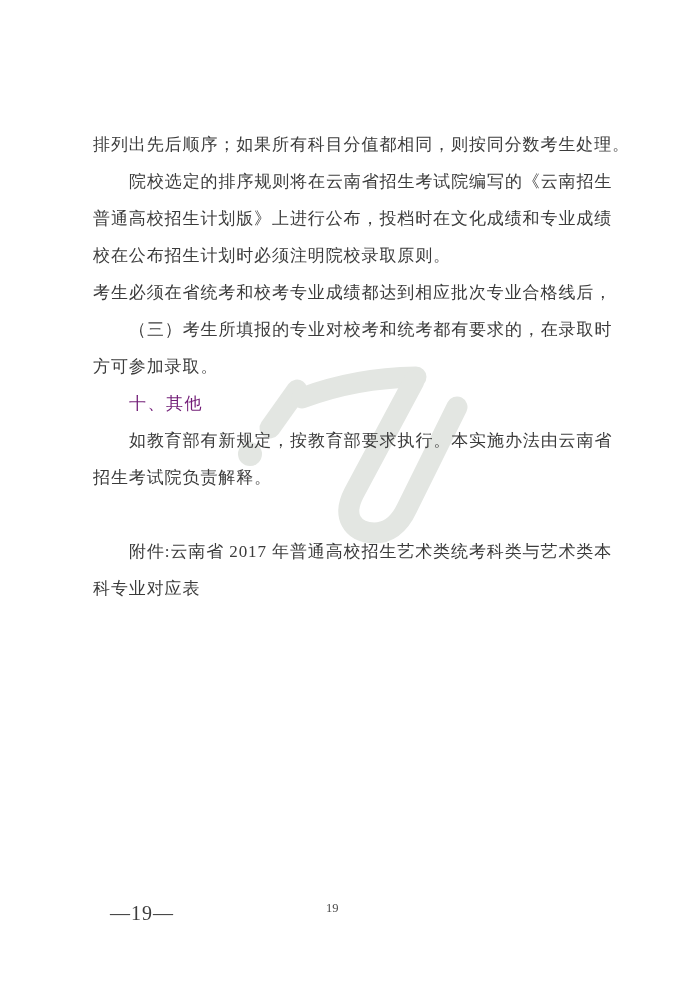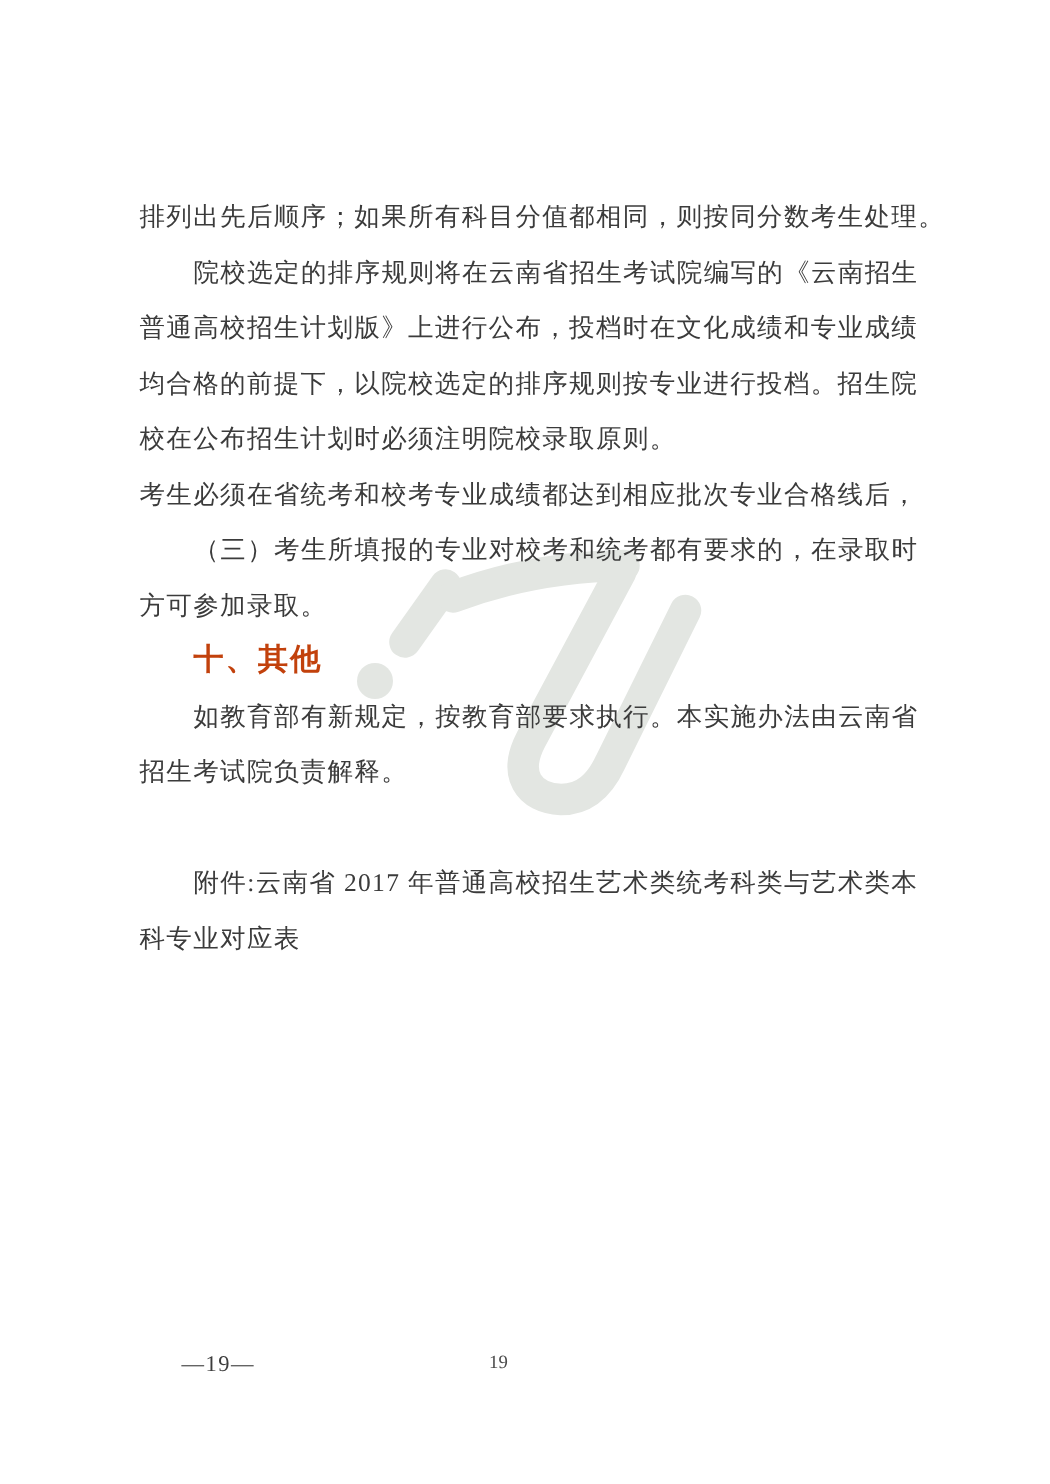--- a/index.html
+++ b/index.html
@@ -30,33 +30,33 @@
     line-height: 37px;
     font-family: "Liberation Serif", serif;
     font-size: 17px;
     letter-spacing: 0.9px;
     color: #3b3b3b;
     white-space: nowrap;
   }
   .indent { padding-left: 36px; }
   .heading {
     font-family: "Liberation Sans", sans-serif;
-    font-weight: 700;
-    font-size: 20px;
-    color: #c2410c;
+    font-weight: 400;
+    font-size: 17px;
+    color: #701a75;
     letter-spacing: 1.5px;
   }
   
   .footer-dash {
     position: absolute;
-    left: 121px;
+    left: 110px;
     top: 902px;
     z-index: 1;
     font-family: "Liberation Serif", serif;
-    font-size: 15px;
+    font-size: 20px;
     letter-spacing: 1px;
     color: #3d3d3d;
   }
   .footer-center {
     position: absolute;
     left: 314px;
     top: 901px;
     z-index: 1;
     font-family: "Liberation Serif", serif;
     font-size: 12.5px;
@@ -89,21 +89,20 @@
         <path d="M 184,51 L 124,163 C 112,186 122,202 144,203 C 160,203 170,193 177,178 L 227,77"></path>
       </g>
       <circle cx="20" cy="124" r="12" fill="#e3e6e2"></circle>
     </svg>
   </div>
 
   <div class="content">
     <div class="line">排列出先后顺序；如果所有科目分值都相同，则按同分数考生处理。</div>
     <div class="line indent">院校选定的排序规则将在云南省招生考试院编写的《云南招生</div>
     <div class="line">普通高校招生计划版》上进行公布，投档时在文化成绩和专业成绩</div>
-    <div class="line">均合格的前提下，以院校选定的排序规则按专业进行投档。招生院</div>
     <div class="line">校在公布招生计划时必须注明院校录取原则。</div>
     <div class="line">考生必须在省统考和校考专业成绩都达到相应批次专业合格线后，</div>
     <div class="line indent">（三）考生所填报的专业对校考和统考都有要求的，在录取时</div>
     <div class="line">方可参加录取。</div>
     <div class="line indent heading">十、其他</div>
     <div class="line indent">如教育部有新规定，按教育部要求执行。本实施办法由云南省</div>
     <div class="line">招生考试院负责解释。</div>
     <div class="line"></div>
     <div class="line indent">附件:云南省 2017 年普通高校招生艺术类统考科类与艺术类本</div>
     <div class="line">科专业对应表</div>

